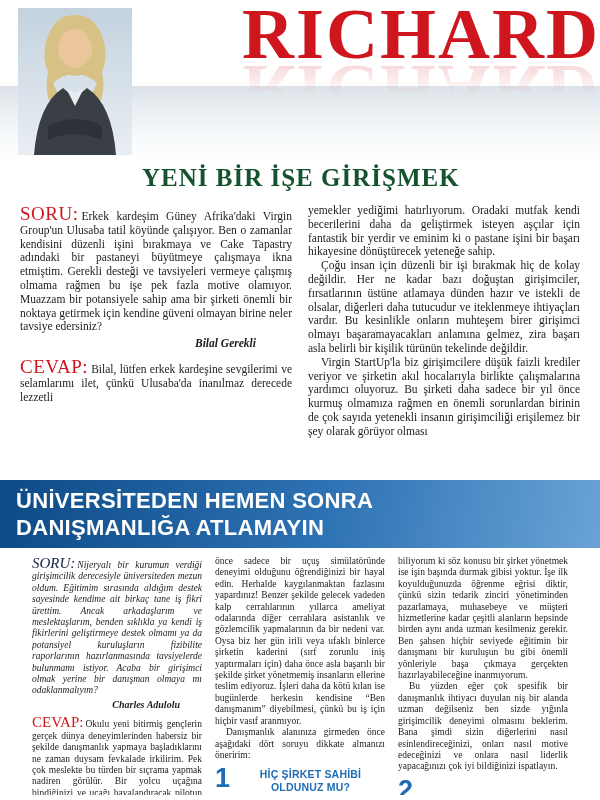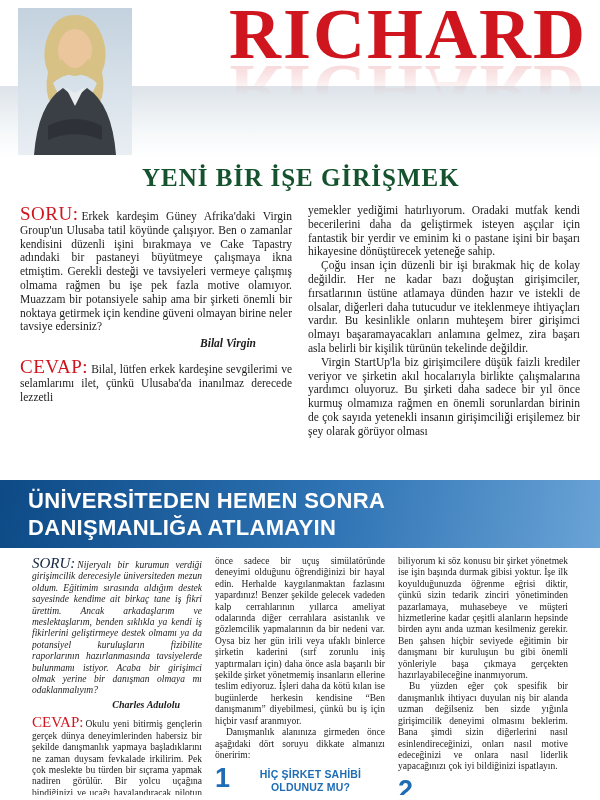--- a/index.html
+++ b/index.html
@@ -15,21 +15,21 @@
   .masthead { position:relative; height:158px; }
   .reflect-band {
     position:absolute; left:0; top:86px; width:100%; height:72px;
     background:linear-gradient(to bottom,#dde3e9 0%, #f4f7f9 60%, #ffffff 100%);
   }
   .photo {
     position:absolute; left:18px; top:8px; width:114px; height:147px;
     overflow:hidden;
   }
   .title-wrap {
-    position:absolute; right:13px; top:0; text-align:left;
+    position:absolute; right:0; top:0; text-align:left;
   }
   .masthead-title {
     font-family:"Liberation Serif", serif;
     font-weight:bold;
     font-size:72px;
     line-height:0.95;
     letter-spacing:2px;
     color:#cf161f;
     white-space:nowrap;
   }
@@ -76,21 +76,21 @@
   
   .banner {
     height:68px;
     background:linear-gradient(100deg,#0d4a86 0%, #2e73b4 55%, #6aa3d6 100%);
     color:#fff;
     font-family:"Liberation Sans", sans-serif;
     font-weight:bold;
     font-size:22px;
     line-height:1.22;
     letter-spacing:.3px;
-    padding:8px 0 0 28px;
+    padding:8px 0 0 16px;
   }
 
   
   .cols3 {
     display:flex; gap:13px;
     padding:8px 32px 0;
     height:247px;
     overflow:hidden;
   }
   .c3 { flex:1; font-size:9.5px; line-height:11.4px; text-align:justify; overflow:hidden; }
@@ -144,21 +144,21 @@
     <div class="masthead-title">RICHARD</div>
     <div class="masthead-title reflection">RICHARD</div>
   </div>
 </div>
 
 <h1 class="headline">YENİ BİR İŞE GİRİŞMEK</h1>
 
 <div class="cols2">
   <div class="col">
     <p><span class="q-label">SORU:</span><span>Erkek kardeşim Güney Afrika'daki Virgin Group'un Ulusaba tatil köyünde çalışıyor. Ben o zamanlar kendisini düzenli işini bırakmaya ve Cake Tapastry adındaki bir pastaneyi büyütmeye çalışmaya ikna etmiştim. Gerekli desteği ve tavsiyeleri vermeye çalışmış olmama rağmen bu işe pek fazla motive olamıyor. Muazzam bir potansiyele sahip ama bir şirketi önemli bir noktaya getirmek için kendine güveni olmayan birine neler tavsiye edersiniz?</span></p>
-    <div class="sig">Bilal Virgin</div>
+    <div class="sig">Bilal Gerekli</div>
     <p><span class="a-label">CEVAP:</span><span>Bilal, lütfen erkek kardeşine sevgilerimi ve selamlarımı ilet, çünkü Ulusaba'da inanılmaz derecede lezzetli</span></p>
   </div>
   <div class="col">
     <p>yemekler yediğimi hatırlıyorum. Oradaki mutfak kendi becerilerini daha da geliştirmek isteyen aşçılar için fantastik bir yerdir ve eminim ki o pastane işini bir başarı hikayesine dönüştürecek yeteneğe sahip.</p>
     <p class="indent">Çoğu insan için düzenli bir işi bırakmak hiç de kolay değildir. Her ne kadar bazı doğuştan girişimciler, fırsatlarının üstüne atlamaya dünden hazır ve istekli de olsalar, diğerleri daha tutucudur ve iteklenmeye ihtiyaçları vardır. Bu kesinlikle onların muhteşem birer girişimci olmayı başaramayacakları anlamına gelmez, zira başarı asla belirli bir kişilik türünün tekelinde değildir.</p>
     <p class="indent">Virgin StartUp'la biz girişimcilere düşük faizli krediler veriyor ve şirketin akıl hocalarıyla birlikte çalışmalarına yardımcı oluyoruz. Bu şirketi daha sadece bir yıl önce kurmuş olmamıza rağmen en önemli sorunlardan birinin de çok sayıda yetenekli insanın girişimciliği erişilemez bir şey olarak görüyor olması</p>
   </div>
 </div>
 
 <div class="banner">

